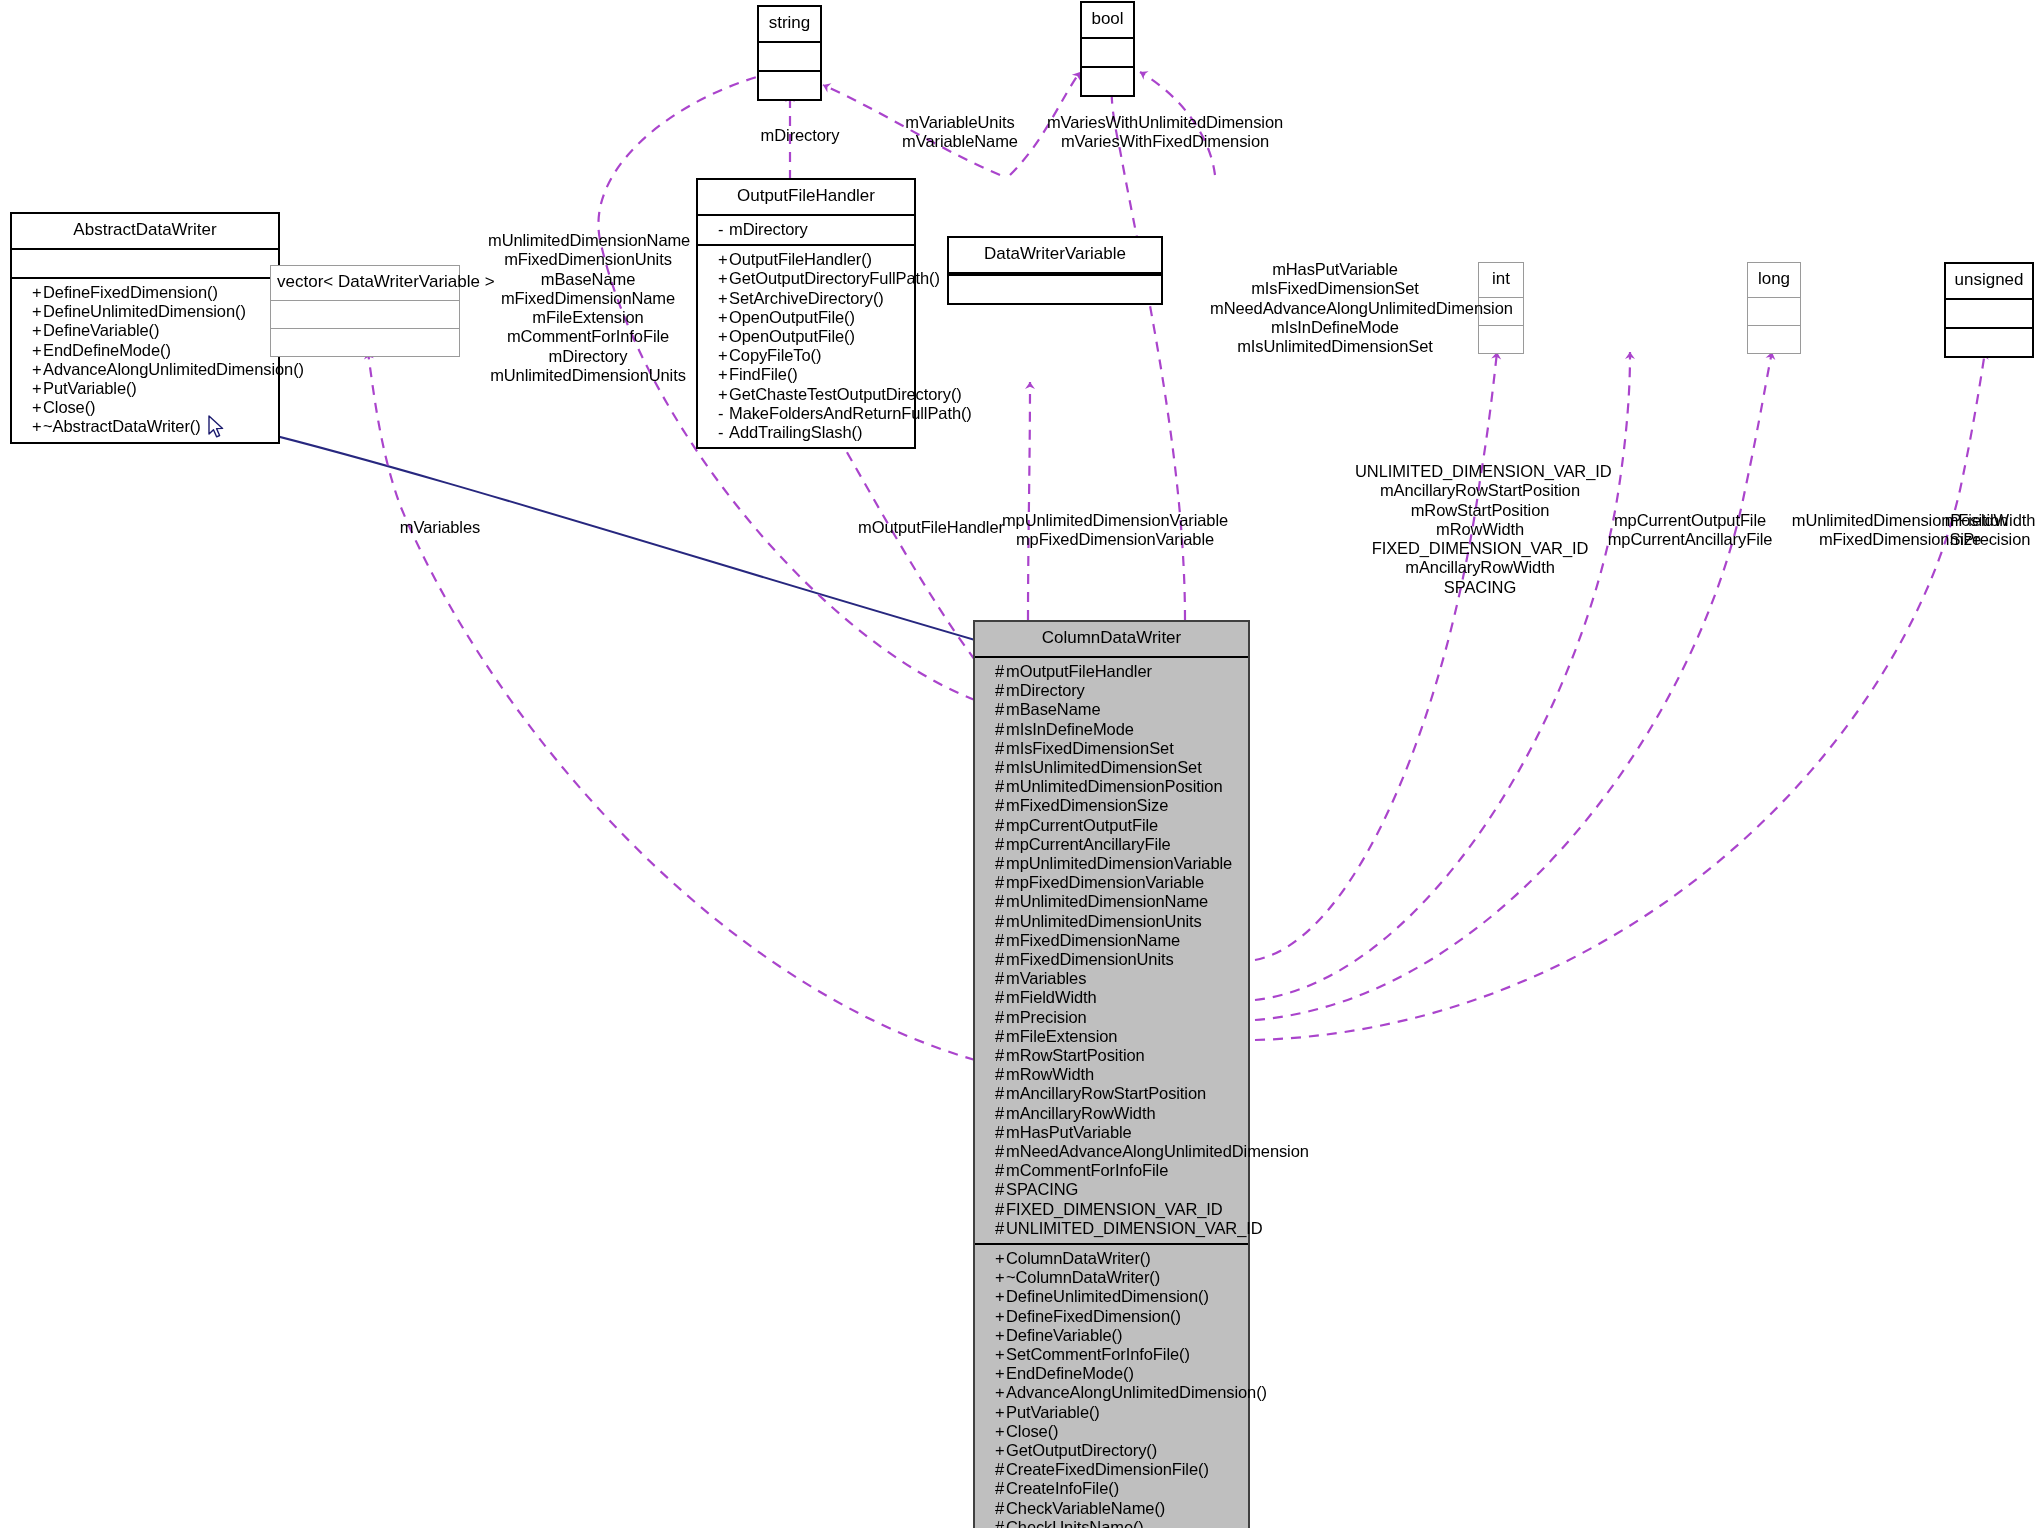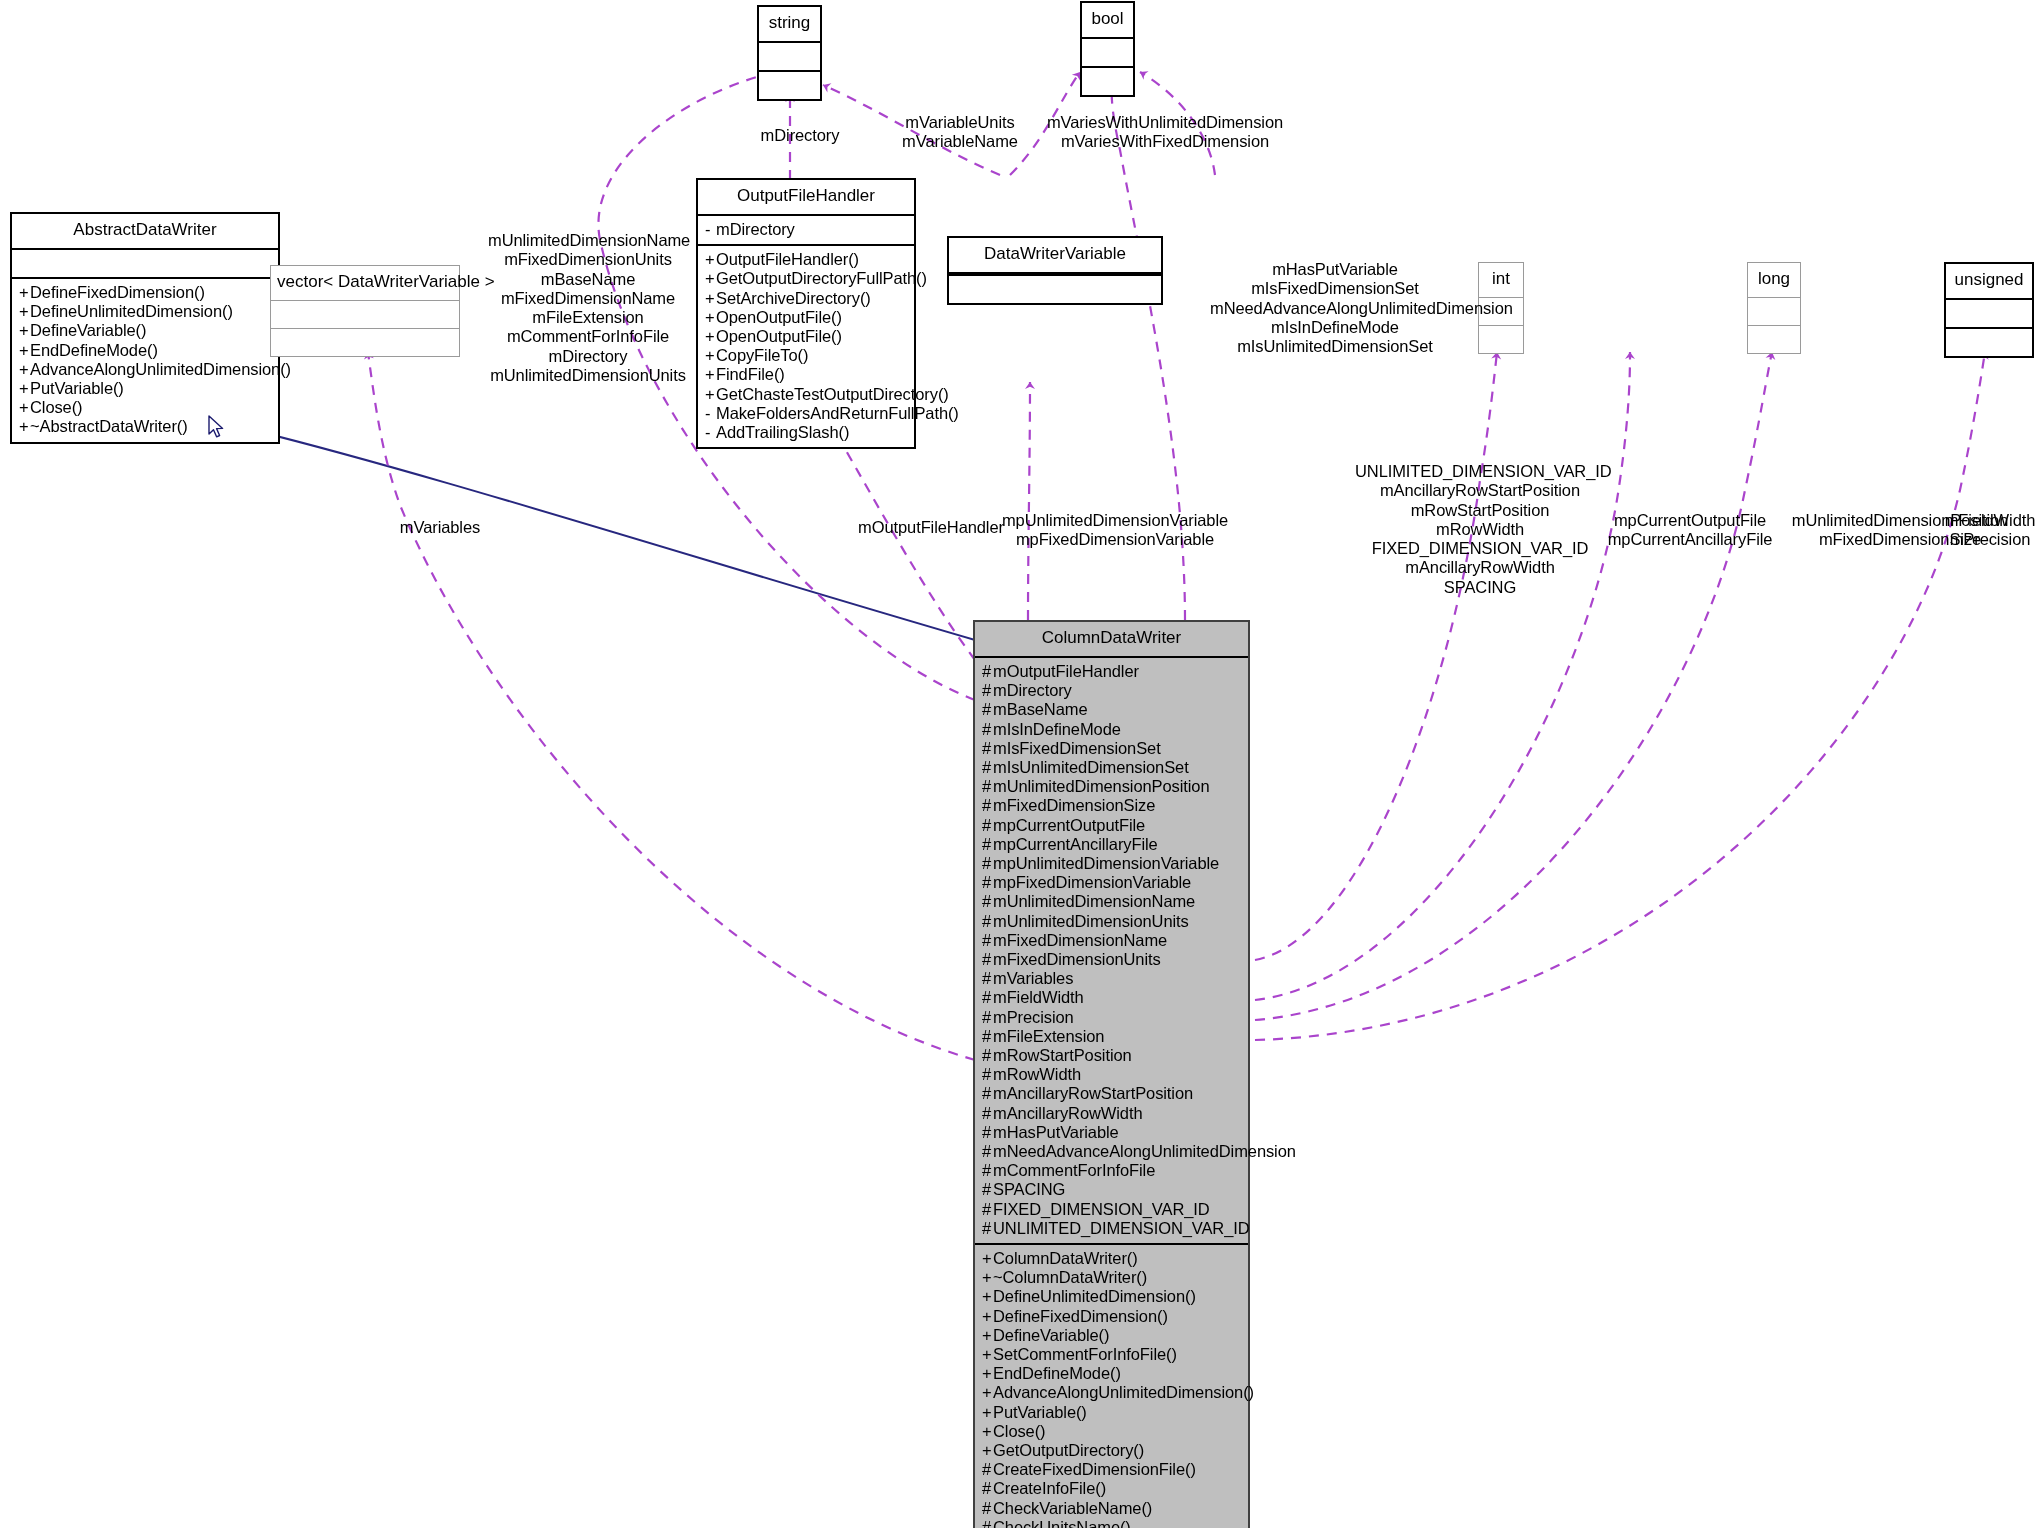--- a/index.html
+++ b/index.html
@@ -53,21 +53,21 @@
     height: 1px;
     background: #9a9a9a;
     font-size: 0;
     line-height: 0;
   }
   .thick .node-sep, .highlight .node-sep {
     height: 2px;
     background: #000000;
   }
   .node-compartment {
-    padding: 4px 7px 5px 7px;
+    padding: 4px 7px 5px 20px;
   }
   .node-compartment.empty {
     height: 27px;
     padding: 0;
   }
   .member {
     font-size: 16.5px;
     line-height: 19.2px;
     white-space: nowrap;
     letter-spacing: -0.1px;

